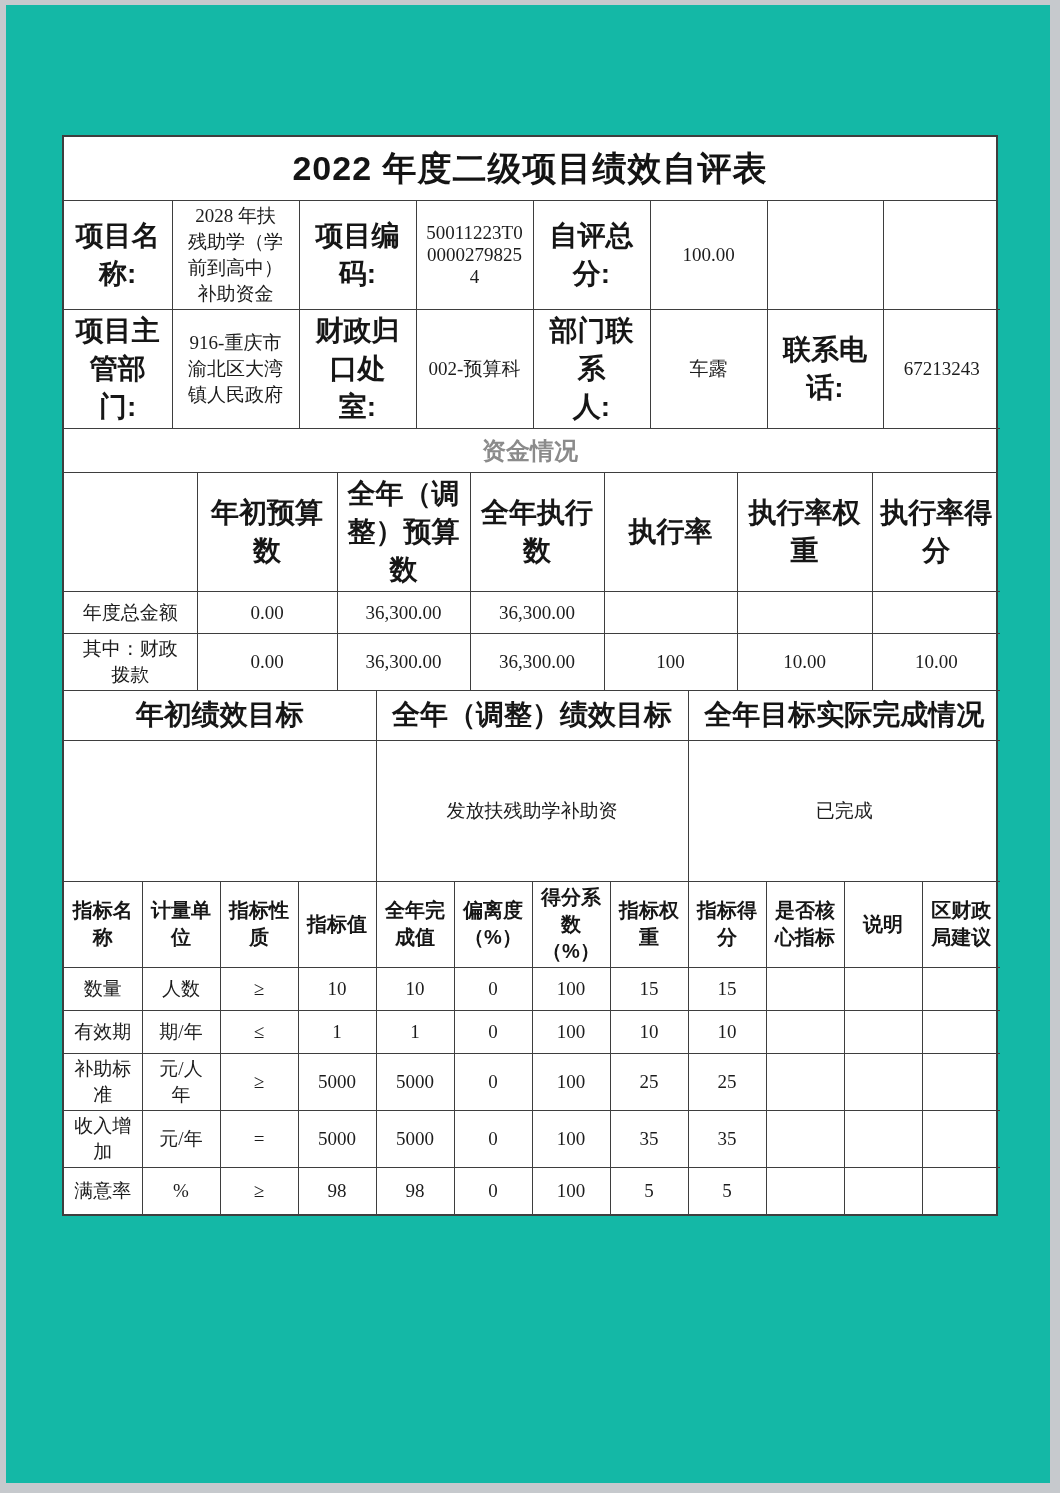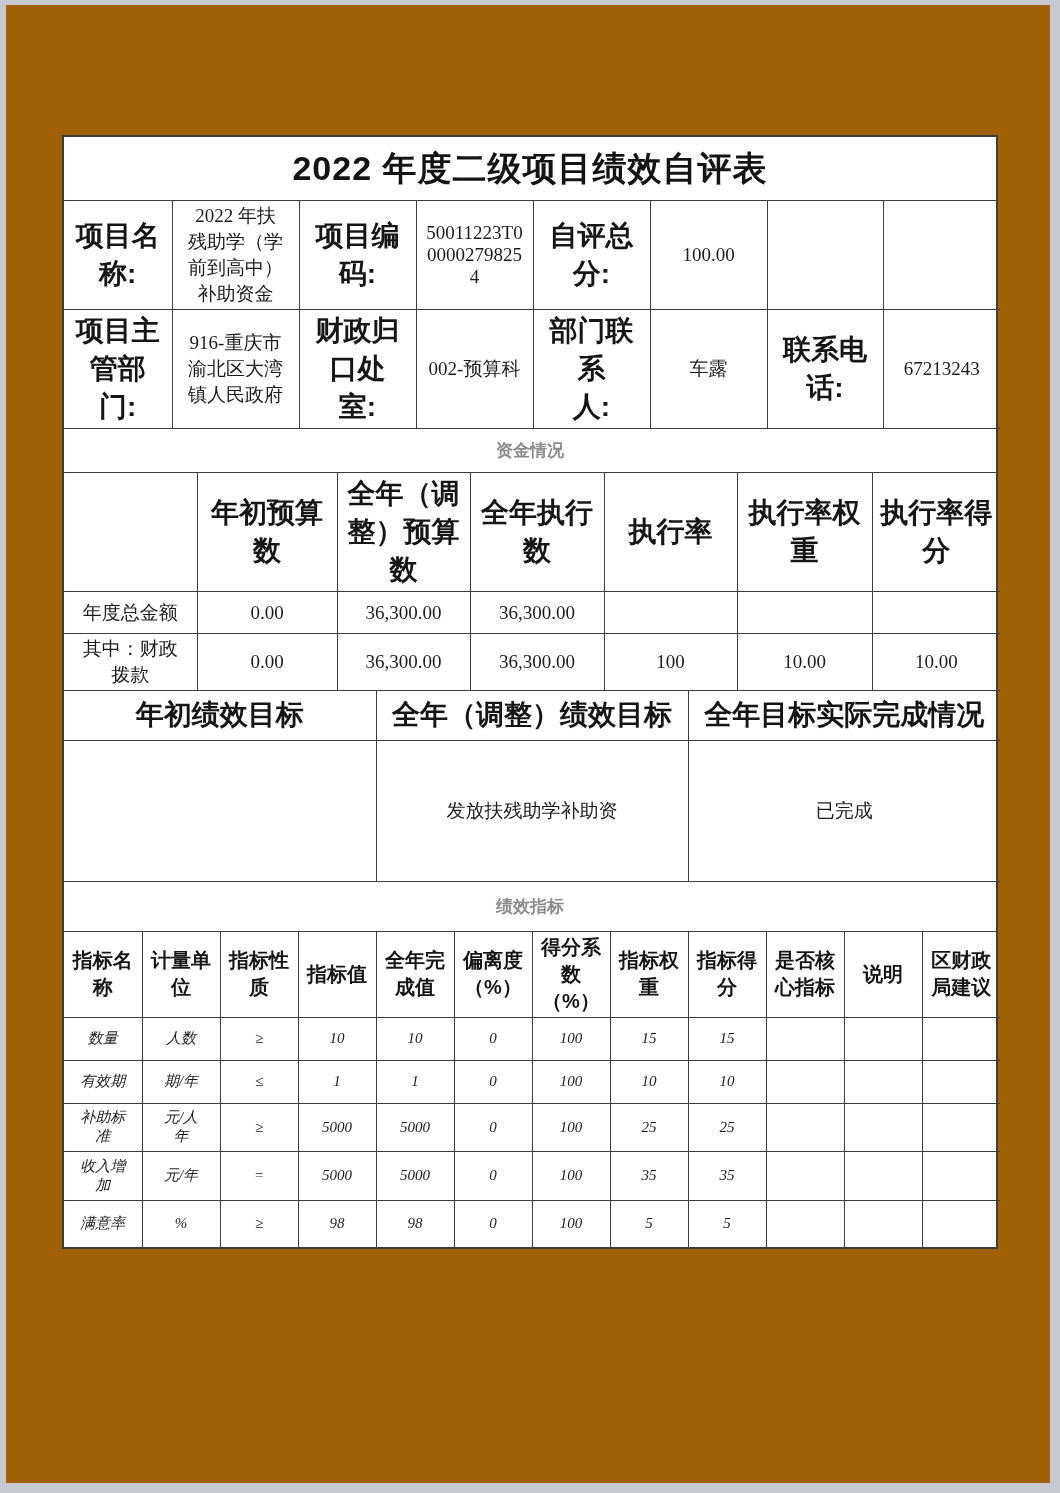--- a/index.html
+++ b/index.html
@@ -7,21 +7,21 @@
   body {
     background: #c6c9cd;
     position: relative;
     font-family: "Liberation Serif", serif;
     color: #1a1a1a;
   }
   .page {
     position: absolute;
     left: 6px; top: 5px;
     width: 1044px; height: 1478px;
-    background: #a16207;
+    background: #14b8a6;
   }
   .doc {
     position: absolute;
     left: 56px; top: 130px;
     width: 936px;
     border: 2px solid #3e3e3e;
     background: #ffffff;
   }
   .title-row {
     height: 64px;
@@ -30,21 +30,21 @@
     font-weight: bold;
     font-size: 34px;
     letter-spacing: 1px;
     color: #141414;
     border-bottom: 1px solid #3e3e3e;
   }
   .section-hdr {
     display: flex; align-items: center; justify-content: center;
     font-family: "Liberation Sans", sans-serif;
     font-weight: bold;
-    font-size: 17px;
+    font-size: 24px;
     color: #8b8b8b;
     border-bottom: 1px solid #3e3e3e;
   }
   .hdr1 { height: 44px; }
   .hdr2 { height: 45px; }
   .hdr3 { height: 50px; }
   table {
     width: 100%;
     border-collapse: collapse;
     table-layout: fixed;
@@ -78,21 +78,21 @@
   .fund tr.d2 td { height: 51px; }
   .goal tr.hd td { height: 49px; }
   .goal tr.bd td { height: 141px; }
   .ind tr.hd td { height: 76px; padding: 2px 3px; }
   .ind tr.i1 td { height: 43px; }
   .ind tr.i2 td { height: 43px; }
   .ind tr.i3 td { height: 48px; }
   .ind tr.i4 td { height: 49px; }
   .ind tr.i5 td { height: 47px; }
   .ind td.label { font-size: 20px; }
-  .ind td.value { font-size: 15px; font-style: italic; }
+  .ind td.value { font-size: 19px; }
 </style>
 </head>
 <body>
 
 <div class="page">
   <div class="doc">
 
     <div class="title-row">2022 年度二级项目绩效自评表</div>
 
     <table class="info">
@@ -102,21 +102,21 @@
           <col style="width:117px">
           <col style="width:117px">
         <col style="width:117px">
           <col style="width:117px">
           <col style="width:116px">
           <col style="width:117px">
       </colgroup>
       <tbody>
           <tr class="r1">
         <td class="label">项目名称:</td>
-        <td class="value">2022 年扶
+        <td class="value">2028 年扶
 残助学（学
 前到高中）
 补助资金</td>
         <td class="label">项目编码:</td>
         <td class="value">50011223T0
 0000279825
 4</td>
         <td class="label">自评总分:</td>
         <td class="value">100.00</td>
         <td class="label"></td>
@@ -199,21 +199,20 @@
         <td class="label">全年目标实际完成情况</td>
       </tr>
       <tr class="bd">
         <td class="value"></td>
         <td class="value">发放扶残助学补助资</td>
         <td class="value">已完成</td>
       </tr>
     </tbody>
       </table>
 
-    <div class="section-hdr hdr3">绩效指标</div>
 
     <table class="ind">
       <colgroup>
         <col style="width:78px">
           <col style="width:78px">
           <col style="width:78px">
           <col style="width:78px">
         <col style="width:78px">
           <col style="width:78px">
           <col style="width:78px">

